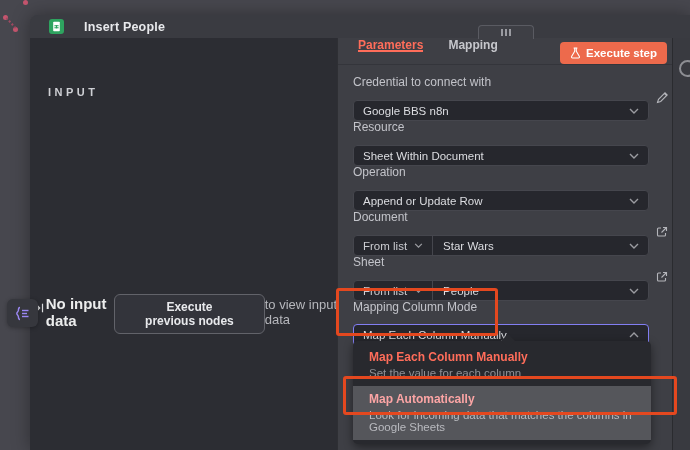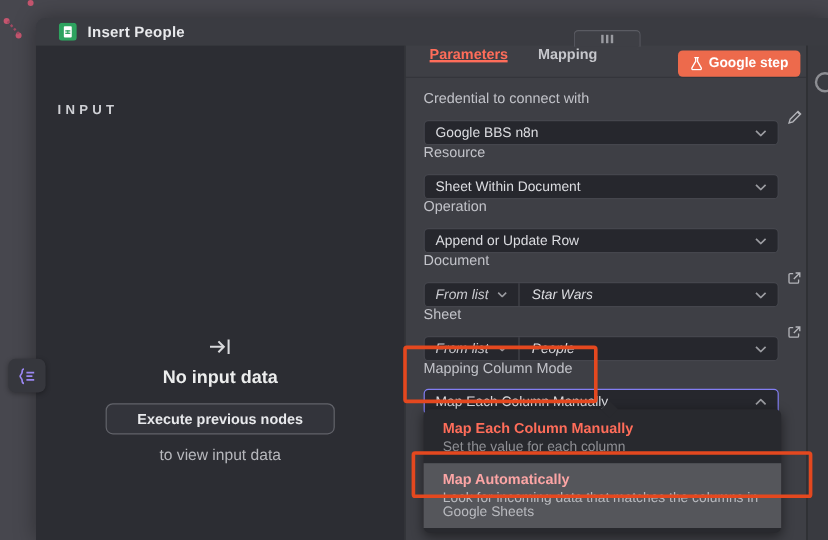--- a/index.html
+++ b/index.html
@@ -9,36 +9,36 @@
 
   
   .canvas-dot { position:absolute; width:5px; height:5px; border-radius:50%; background:#c4556e; }
   .canvas-link { position:absolute; width:14px; border-top:2px dotted #a04a62; transform:rotate(48deg); }
 
   
   .modal { position:absolute; left:30px; top:15px; width:660px; height:435px;
            border-radius:8px 0 0 0; overflow:hidden; background:#3e3f45;
            box-shadow:0 0 18px rgba(0,0,0,.35); }
   .modal-header { position:absolute; left:0; top:0; right:0; height:23px; background:#3a3b41;
-                  display:flex; align-items:center; padding-left:19px; gap:9px; }
+                  display:flex; align-items:center; padding-left:19px; gap:20px; }
   .modal-title { font-size:12.5px; font-weight:700; color:#e8e9ec; letter-spacing:.2px; }
   .modal-body { position:absolute; left:0; top:23px; right:0; bottom:0; display:flex; }
 
   
   .drag-handle { position:absolute; left:448px; top:10px; width:56px; height:14px; z-index:4;
                  background:#3e3f45; border:1px solid #5a5b62; border-bottom:none;
                  border-radius:4px 4px 0 0; display:flex; align-items:center; justify-content:center; gap:2px; }
   .drag-handle i { display:block; width:2px; height:7px; background:#9a9ba1; }
 
   
   .input-panel { position:relative; width:307px; height:100%; background:#2c2d33; }
   .input-heading { position:absolute; left:18px; top:12px; font-size:11px; font-weight:700;
                    letter-spacing:3.5px; color:#cfd0d5;margin-top:36px; }
   .empty-state { position:absolute; left:0; right:0; top:243px; display:flex;
-                 flex-direction:column; align-items:center; }
+                 flex-direction:row; align-items:center; }
   .empty-title { margin-top:9px; font-size:15px; font-weight:700; color:#eceded; }
   .empty-btn { margin-top:13px; background:#33343b; border:1px solid #62636a; border-radius:6px;
                padding:5px 25px; font-size:12px; font-weight:600; color:#e8e9ec; cursor:pointer; }
   .empty-hint { margin-top:9px; font-size:13px; color:#b6b7bc; }
 
   
   .params-panel { position:relative; width:335px; height:100%; background:#3e3f45;
                   border-left:1px solid #2e2f34; }
   .tabbar { position:absolute; left:0; top:0; right:0; height:27px; border-bottom:1px solid #34353b;
             display:flex; align-items:flex-start; padding-left:20px; }
@@ -49,21 +49,21 @@
   .exec-btn { position:absolute; top:4px; right:5px; height:22px; padding:0 10px; z-index:5;
               background:#ed6a4c; border:none; border-radius:4px; display:flex; align-items:center;
               gap:5px; font-size:11.5px; font-weight:700; color:#fff; cursor:pointer; }
 
   .flabel { position:absolute; left:15px; font-size:12px; color:#c2c3c9; }
   .select { position:absolute; left:15px; width:296px; height:21px; background:#26272d;
             border:1px solid #45464d; border-radius:4px; display:flex; align-items:center;
             padding:0 9px; font-size:11.5px; color:#dcdde1; cursor:pointer;margin-top:12px; }
   .select .chev { margin-left:auto; display:flex; }
   .select.open { border-color:#827ef3; }
-  .rl { padding:0;font-style:italic; }
+  .rl { padding:0; }
   .rl .mode { display:flex; align-items:center; gap:7px; padding:0 9px; height:100%;
               border-right:1px solid #45464d; font-size:11.5px; color:#cbccd1; }
   .rl .val { flex:1; display:flex; align-items:center; padding:0 10px; height:100%; }
   .side-ico { position:absolute; width:14px; height:14px; display:flex; cursor:pointer; }
 
   
   .dd { position:absolute; left:15px; top:303px; width:298px; background:#28292e; border-radius:5px;
         box-shadow:0 3px 10px rgba(0,0,0,.45); z-index:3; padding:3px 0 4px; }
   .dd::before { content:""; position:absolute; top:-5px; left:150px; width:10px; height:10px;
                 background:#28292e; transform:rotate(45deg); }
@@ -142,21 +142,21 @@
 
         <div class="tabbar">
           <div class="tab active">Parameters</div>
           <div class="tab">Mapping</div>
         </div>
 
         <button class="exec-btn">
           <svg width="11" height="12" viewBox="0 0 11 12">
             <path d="M4 1h3 M4.7 1v3.2 L1.6 9.6 a1 1 0 0 0 .9 1.4 h6 a1 1 0 0 0 .9-1.4 L6.3 4.2 V1" fill="none" stroke="#ffffff" stroke-width="1.1" stroke-linecap="round" stroke-linejoin="round"></path>
           </svg>
-          <span>Google step</span>
+          <span>Execute step</span>
         </button>
 
         <div class="flabel" style="top:37px;">Credential to connect with</div>
         <div class="select" style="top:50px;">
           <span>Google BBS n8n</span>
           <span class="chev">
             <svg width="10" height="6" viewBox="0 0 10 6">
                 <polyline points="1,1 5,5 9,1" fill="none" stroke="#9b9ca1" stroke-width="1.4"></polyline>
               </svg>
           </span>

